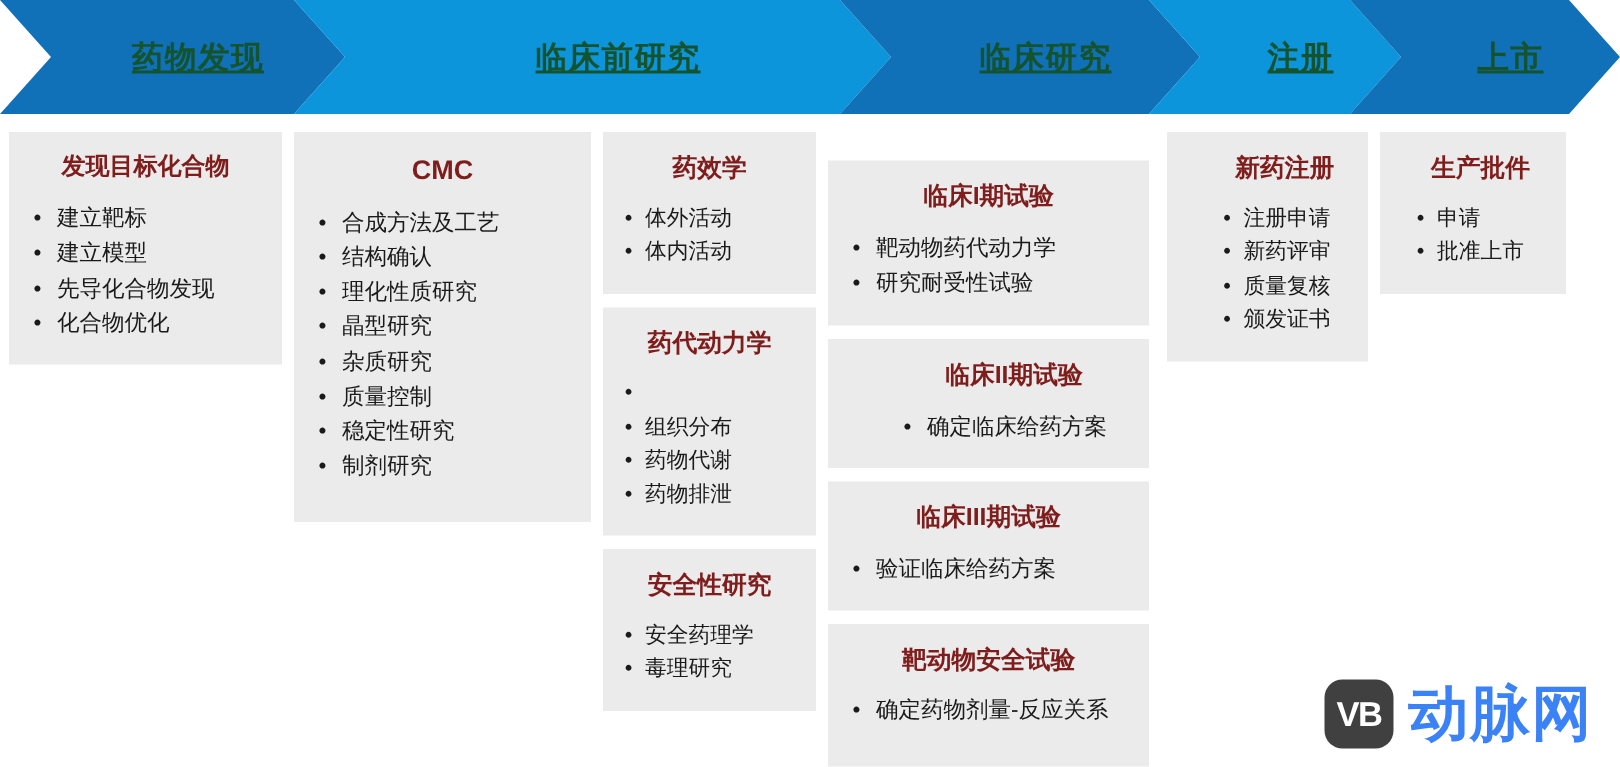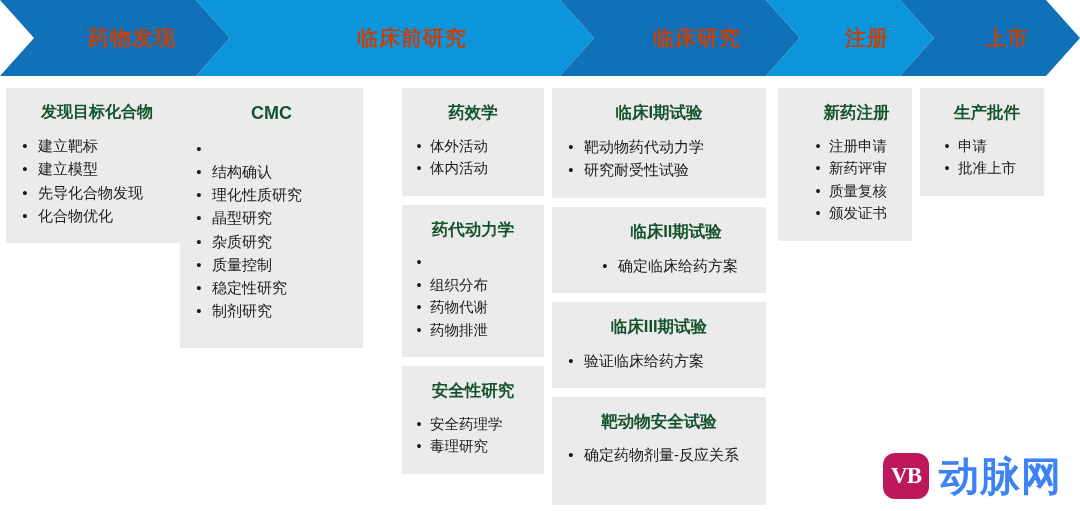--- a/index.html
+++ b/index.html
@@ -27,29 +27,30 @@
   .stage {
     position: absolute;
     top: 0;
     height: 76px;
     display: flex;
     align-items: center;
     justify-content: center;
     box-sizing: border-box;
   }
   .stage-label {
-    color: #c2410c;
+    color: #14532d;
     font-size: 21px;
     font-weight: bold;
     letter-spacing: 1px;
     white-space: nowrap;
     position: relative;
     z-index: 3;
     text-align: center;
     width: 100%;
+    text-decoration: underline;
   }
 
   
   #columns {
     position: absolute;
     left: 0;
     top: 88px;
     width: 1080px;
     height: 423px;
   }
@@ -62,21 +63,21 @@
   }
   .card {
     background: #ebebeb;
     box-sizing: border-box;
     padding: 14px 6px 16px 6px;
   }
   .card-title {
     text-align: center;
     font-size: 16.5px;
     font-weight: bold;
-    color: #14532d;
+    color: #7f1d1d;
     line-height: 1.25;
     margin-bottom: 12px;
     white-space: nowrap;
   }
   .bullets {
     margin: 0;
     padding: 0;
     list-style: none;
   }
   .bullet {
@@ -93,21 +94,21 @@
     font-size: 15px;
     line-height: 1.55;
     color: #1a1a1a;
   }
   .bullet-text {
     flex: 1 1 auto;
   }
 
   
   #col-0 { left: 6px;   width: 182px; }
-  #col-1 { left: 180px; width: 183px; }
+  #col-1 { left: 196px; width: 198px; }
   #col-2 { left: 402px; width: 142px; }
   #col-3 { left: 552px; width: 214px; }
   #col-4 { left: 778px; width: 134px; }
   #col-5 { left: 920px; width: 124px; }
 
   #col-0 .card-title { font-size: 16px; }
   #col-1 .card-title { font-size: 18px; }
   #col-2 .bullet-dot { width: 22px; }
   #col-4 .bullet-dot { width: 22px; }
   #col-5 .bullet-dot { width: 22px; }
@@ -122,28 +123,28 @@
     bottom: 12px;
     display: flex;
     align-items: center;
     gap: 10px;
     user-select: none;
   }
   #wm-badge {
     width: 46px;
     height: 46px;
     border-radius: 12px;
-    background: #be185d;
+    background: #404040;
     display: flex;
     align-items: center;
     justify-content: center;
     font-size: 23px;
     font-weight: bold;
     color: #ffffff;
-    font-family: Liberation Serif, serif;
+    font-family: Liberation Sans, sans-serif;
     letter-spacing: -1px;
   }
   #wm-text {
     font-size: 40px;
     font-weight: bold;
     color: #3b82f6;
     letter-spacing: 1px;
     line-height: 1;
   }
 </style>
@@ -198,20 +199,21 @@
           </div>
         </div>
       </div>
     </div>
     <div class="column" id="col-1">
       <div class="card" style="min-height: 260px;">
         <div class="card-title">CMC</div>
         <div class="bullets">
           <div class="bullet">
             <span class="bullet-dot">•</span>
+            <span class="bullet-text">合成方法及工艺</span>
           </div>
           <div class="bullet">
             <span class="bullet-dot">•</span>
             <span class="bullet-text">结构确认</span>
           </div>
           <div class="bullet">
             <span class="bullet-dot">•</span>
             <span class="bullet-text">理化性质研究</span>
           </div>
           <div class="bullet">
@@ -279,21 +281,21 @@
             <span class="bullet-text">安全药理学</span>
           </div>
           <div class="bullet">
             <span class="bullet-dot">•</span>
             <span class="bullet-text">毒理研究</span>
           </div>
         </div>
       </div>
     </div>
     <div class="column" id="col-3">
-      <div class="card" style="min-height: 110px;">
+      <div class="card" style="min-height: 110px; margin-top: 19px;">
         <div class="card-title">临床I期试验</div>
         <div class="bullets">
           <div class="bullet">
             <span class="bullet-dot">•</span>
             <span class="bullet-text">靶动物药代动力学</span>
           </div>
           <div class="bullet">
             <span class="bullet-dot">•</span>
             <span class="bullet-text">研究耐受性试验</span>
           </div>

